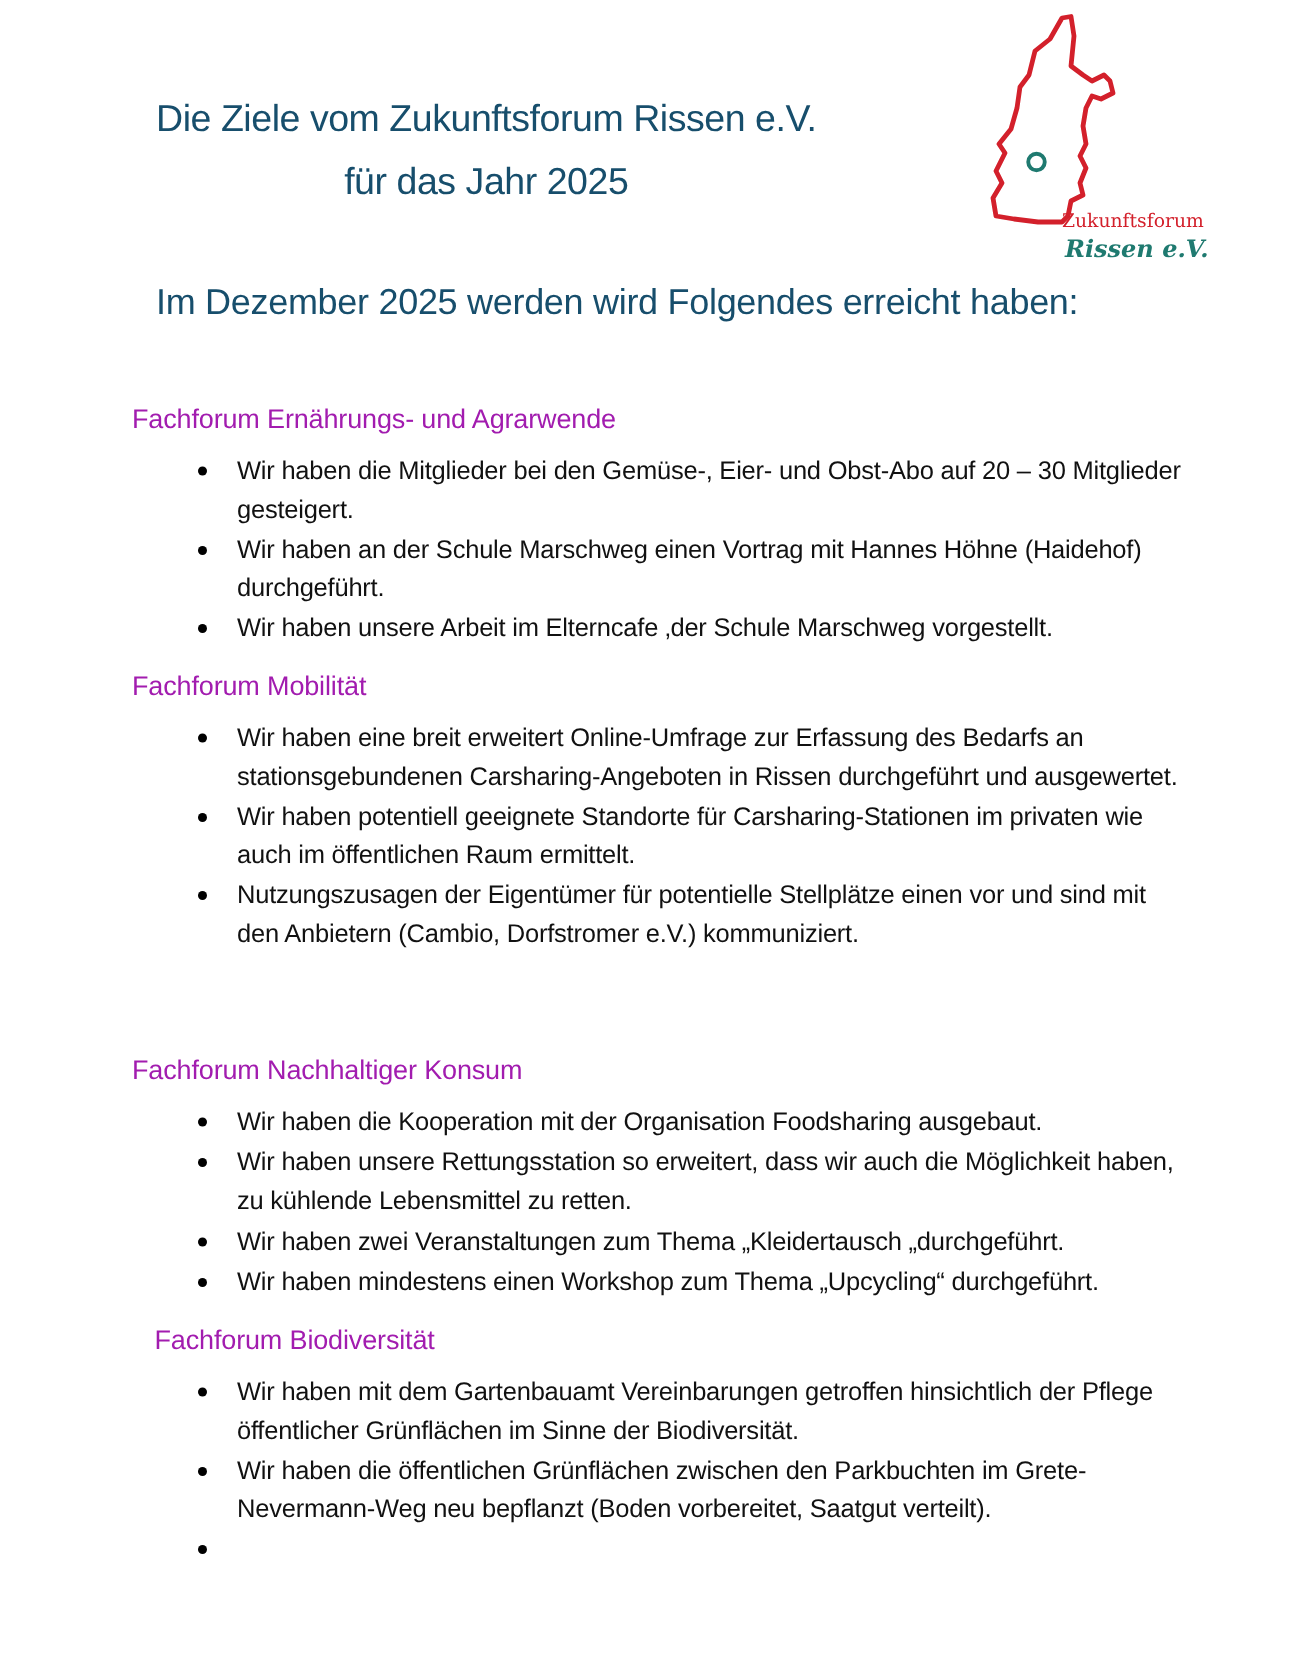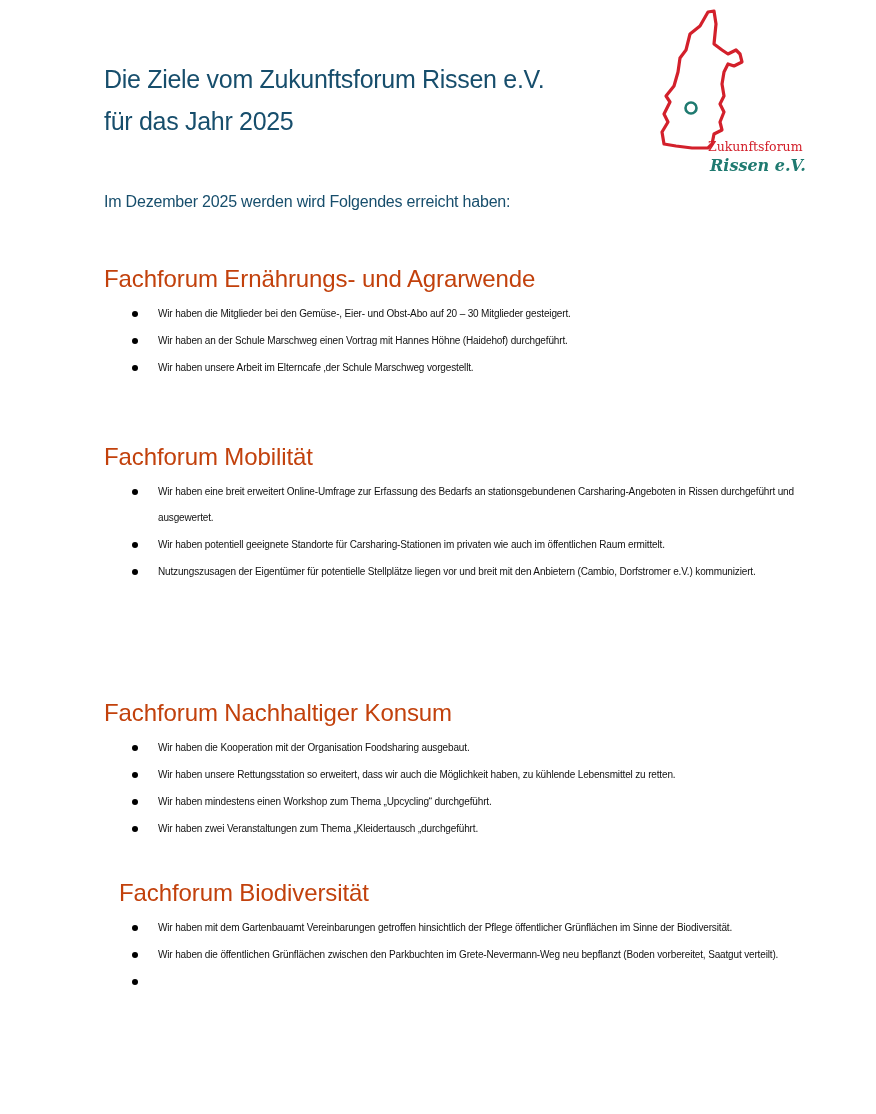--- a/index.html
+++ b/index.html
@@ -26,55 +26,56 @@
     .title {
       position: absolute;
       left: 104px;
       top: 58px;
       margin: 0;
       font-weight: normal;
       font-size: 25px;
       line-height: 42px;
       color: #174e6c;
       letter-spacing: -0.3px;
+      text-align: center;
     }
     .title span { display: block; }
     .intro {
       position: absolute;
       left: 104px;
       top: 188px;
       margin: 0;
       font-weight: normal;
-      font-size: 16px;
+      font-size: 24px;
       line-height: 28px;
       color: #174e6c;
       letter-spacing: -0.2px;
     }
     .section-heading {
       position: absolute;
-      left: 104px;
+      left: 88px;
       margin: 0;
       font-weight: normal;
-      font-size: 24px;
+      font-size: 18px;
       line-height: 24px;
-      color: #c2410c;
+      color: #a21caf;
       letter-spacing: -0.1px;
     }
     ul.bullets {
       position: absolute;
       left: 104px;
       width: 690px;
       margin: 0;
       padding: 0;
       list-style: none;
     }
     ul.bullets li {
       position: relative;
       padding-left: 54px;
-      font-size: 10px;
+      font-size: 17px;
       line-height: 25.5px;
       margin-bottom: 1.5px;
       color: #111111;
       letter-spacing: -0.15px;
     }
     ul.bullets li .dot {
       position: absolute;
       left: 28px;
       top: 10px;
       width: 6px;
@@ -106,29 +107,29 @@
 <ul class="bullets" style="top:301px;">
   <li><span class="dot"></span><span>Wir haben die Mitglieder bei den Gemüse-, Eier- und Obst-Abo auf 20 – 30 Mitglieder gesteigert.</span></li>
   <li><span class="dot"></span><span>Wir haben an der Schule Marschweg einen Vortrag mit Hannes Höhne (Haidehof) durchgeführt.</span></li>
   <li><span class="dot"></span><span>Wir haben unsere Arbeit im Elterncafe ‚der Schule  Marschweg vorgestellt.</span></li>
 </ul>
 
 <h2 class="section-heading" style="top:445px;text-align:center;">Fachforum Mobilität</h2>
 <ul class="bullets" style="top:479px;">
   <li><span class="dot"></span><span>Wir haben eine breit erweitert Online-Umfrage zur Erfassung des Bedarfs an stationsgebundenen Carsharing-Angeboten in Rissen durchgeführt und ausgewertet.</span></li>
   <li><span class="dot"></span><span>Wir haben potentiell geeignete Standorte für Carsharing-Stationen im privaten wie auch im öffentlichen Raum ermittelt.</span></li>
-  <li><span class="dot"></span><span>Nutzungszusagen der Eigentümer für potentielle Stellplätze liegen vor und breit mit den Anbietern (Cambio, Dorfstromer  e.V.) kommuniziert.</span></li>
+  <li><span class="dot"></span><span>Nutzungszusagen der Eigentümer für potentielle Stellplätze einen vor und sind mit den Anbietern (Cambio, Dorfstromer  e.V.) kommuniziert.</span></li>
 </ul>
 
 <h2 class="section-heading" style="top:701px;text-align:center;">Fachforum Nachhaltiger Konsum</h2>
 <ul class="bullets" style="top:735px;">
   <li><span class="dot"></span><span>Wir haben die Kooperation mit der Organisation Foodsharing ausgebaut.</span></li>
   <li><span class="dot"></span><span>Wir haben unsere Rettungsstation so erweitert, dass wir auch die Möglichkeit haben, zu kühlende Lebensmittel zu retten.</span></li>
+  <li><span class="dot"></span><span>Wir haben zwei Veranstaltungen zum Thema „Kleidertausch „durchgeführt.</span></li>
   <li><span class="dot"></span><span>Wir haben mindestens einen Workshop zum Thema „Upcycling“ durchgeführt.</span></li>
-  <li><span class="dot"></span><span>Wir haben zwei Veranstaltungen zum Thema „Kleidertausch „durchgeführt.</span></li>
 </ul>
 
 <h2 class="section-heading" style="top:881px;margin-left:15px;">Fachforum Biodiversität</h2>
 <ul class="bullets" style="top:915px;">
   <li><span class="dot"></span><span>Wir haben mit dem Gartenbauamt Vereinbarungen getroffen hinsichtlich der Pflege öffentlicher Grünflächen im Sinne der Biodiversität.</span></li>
   <li><span class="dot"></span><span>Wir haben die öffentlichen Grünflächen zwischen den Parkbuchten im Grete-Nevermann-Weg neu bepflanzt (Boden vorbereitet, Saatgut verteilt).</span></li>
   <li><span class="dot"></span></li>
 </ul>
 
 </body></html>

